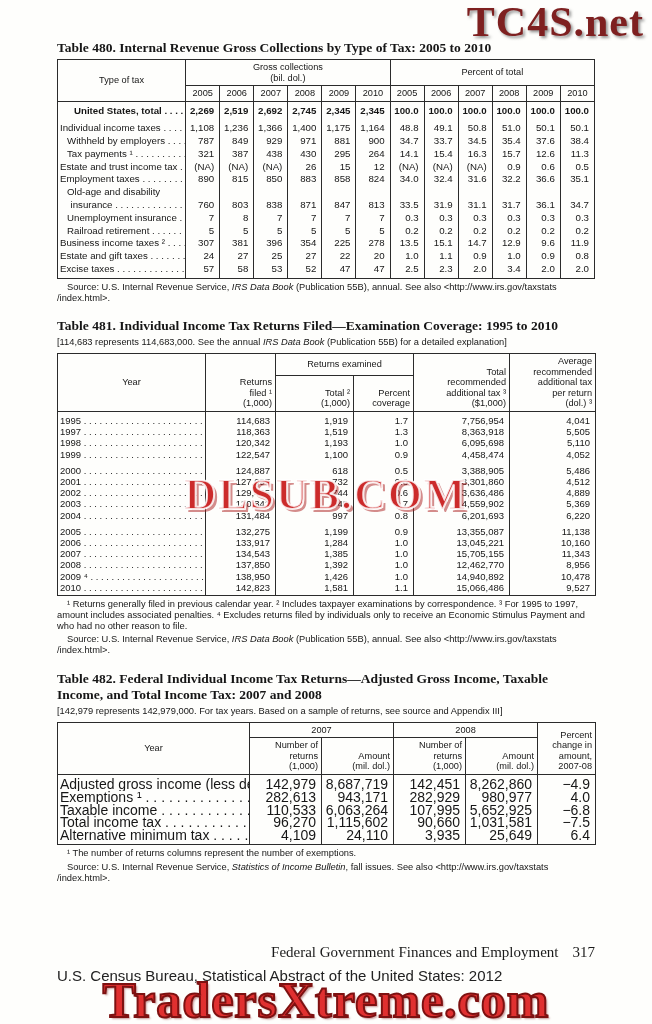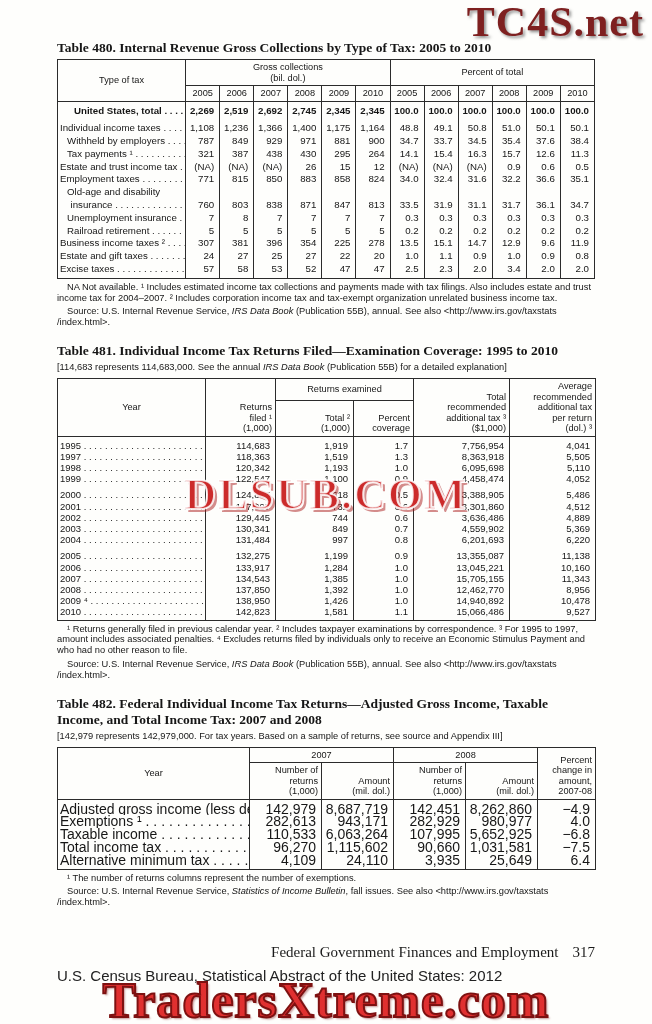--- a/index.html
+++ b/index.html
@@ -210,21 +210,21 @@
             <td class="num">(NA)</td>
             <td class="num">(NA)</td>
             <td class="num">0.9</td>
             <td class="num">0.6</td>
             <td class="num">0.5</td>
           </tr>
           <tr>
             <td class="stub">
               <div class="lblline" style="padding-left: 2px;"><span class="lbl">Employment taxes</span><span class="dots"></span></div>
             </td>
-            <td class="num">771</td>
+            <td class="num">890</td>
             <td class="num">815</td>
             <td class="num">850</td>
             <td class="num">883</td>
             <td class="num">858</td>
             <td class="num">824</td>
             <td class="num">34.0</td>
             <td class="num">32.4</td>
             <td class="num">31.6</td>
             <td class="num">32.2</td>
             <td class="num">36.6</td>
@@ -328,21 +328,20 @@
             <td class="num">47</td>
             <td class="num">2.5</td>
             <td class="num">2.3</td>
             <td class="num">2.0</td>
             <td class="num">3.4</td>
             <td class="num">2.0</td>
             <td class="num">2.0</td>
           </tr>
         </tbody>
     </table>
-    <p class="fn">NA Not available. ¹ Includes estimated income tax collections and payments made with tax filings. Also includes estate and trust income tax for 2004–2007. ² Includes corporation income tax and tax-exempt organization unrelated business income tax.</p>
     <p class="fn"><span>Source: U.S. Internal Revenue Service, </span><span class="it">IRS Data Book</span><span> (Publication 55B), annual. See also &lt;http://www.irs.gov/taxstats
 /index.html&gt;.</span></p>
   </section>
 
   <section class="sect">
     <h2 class="tbl-title">Table 481. Individual Income Tax Returns Filed—Examination Coverage: 1995 to 2010</h2>
     <p class="tbl-note"><span>[114,683 represents 114,683,000. See the annual </span><span class="it">IRS Data Book</span><span> (Publication 55B) for a detailed explanation]</span></p>
     <table class="t481">
       <colgroup>
         <col style="width:148px">

